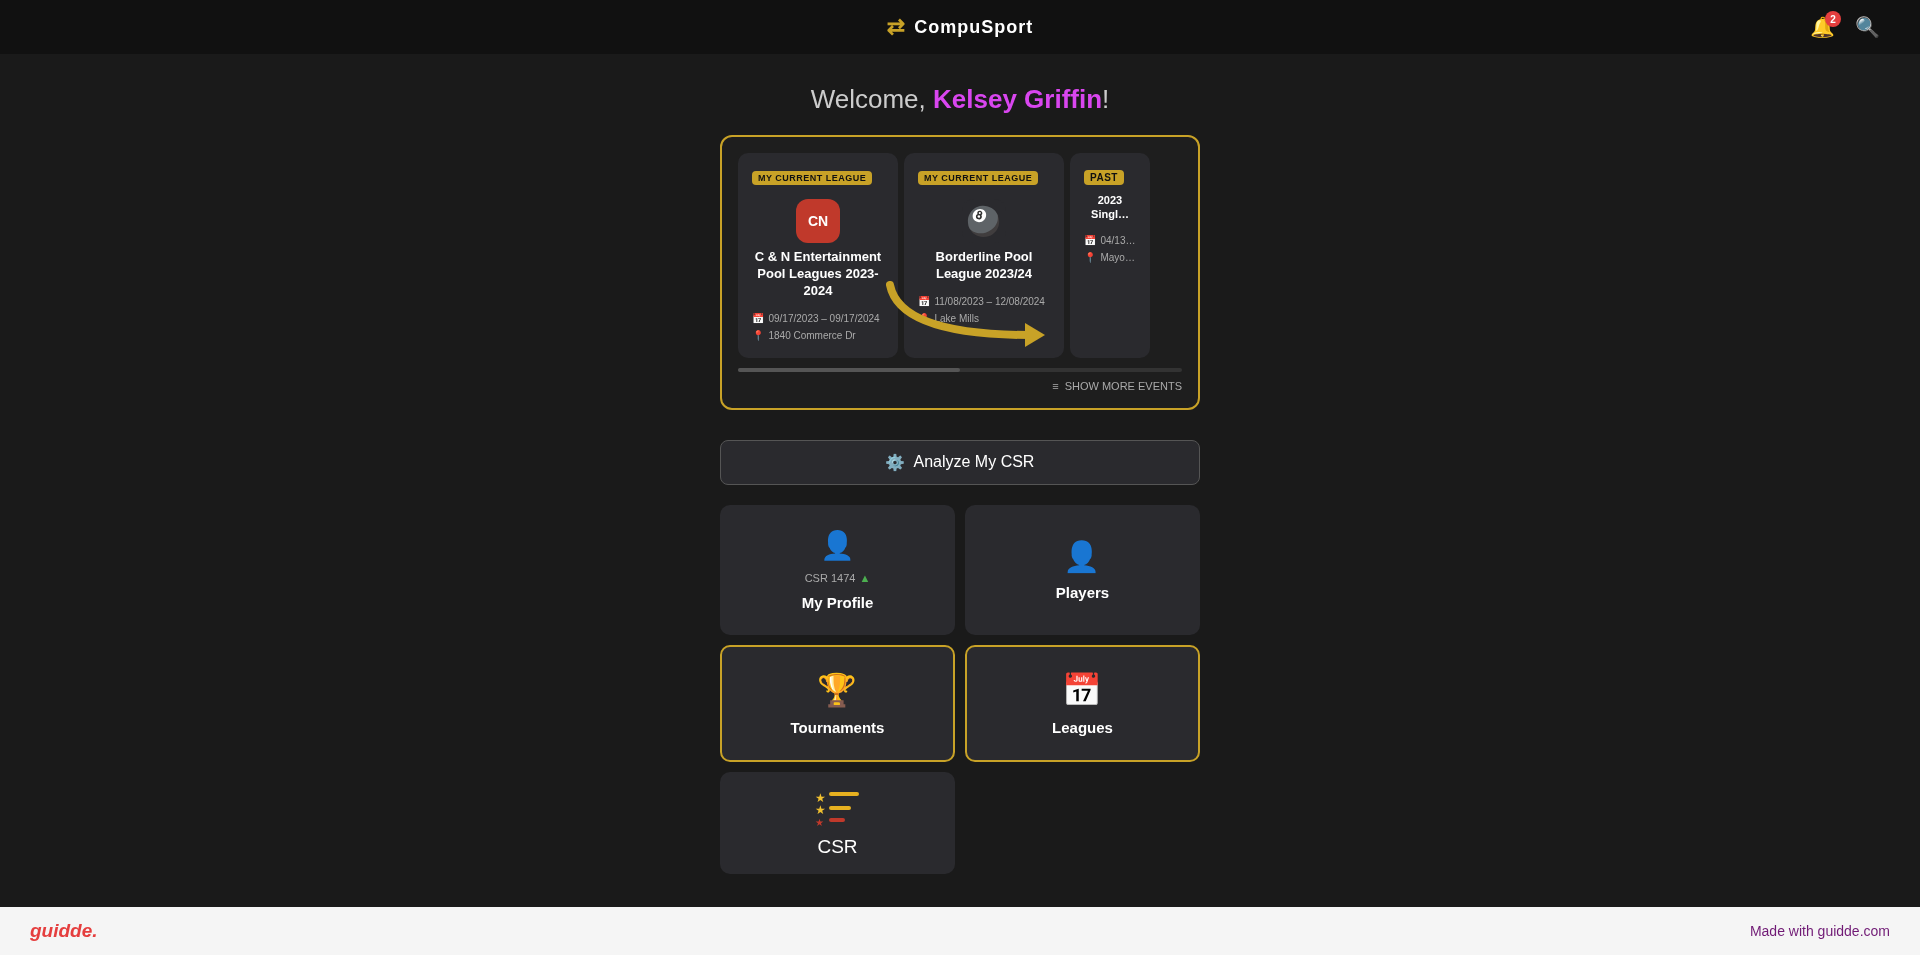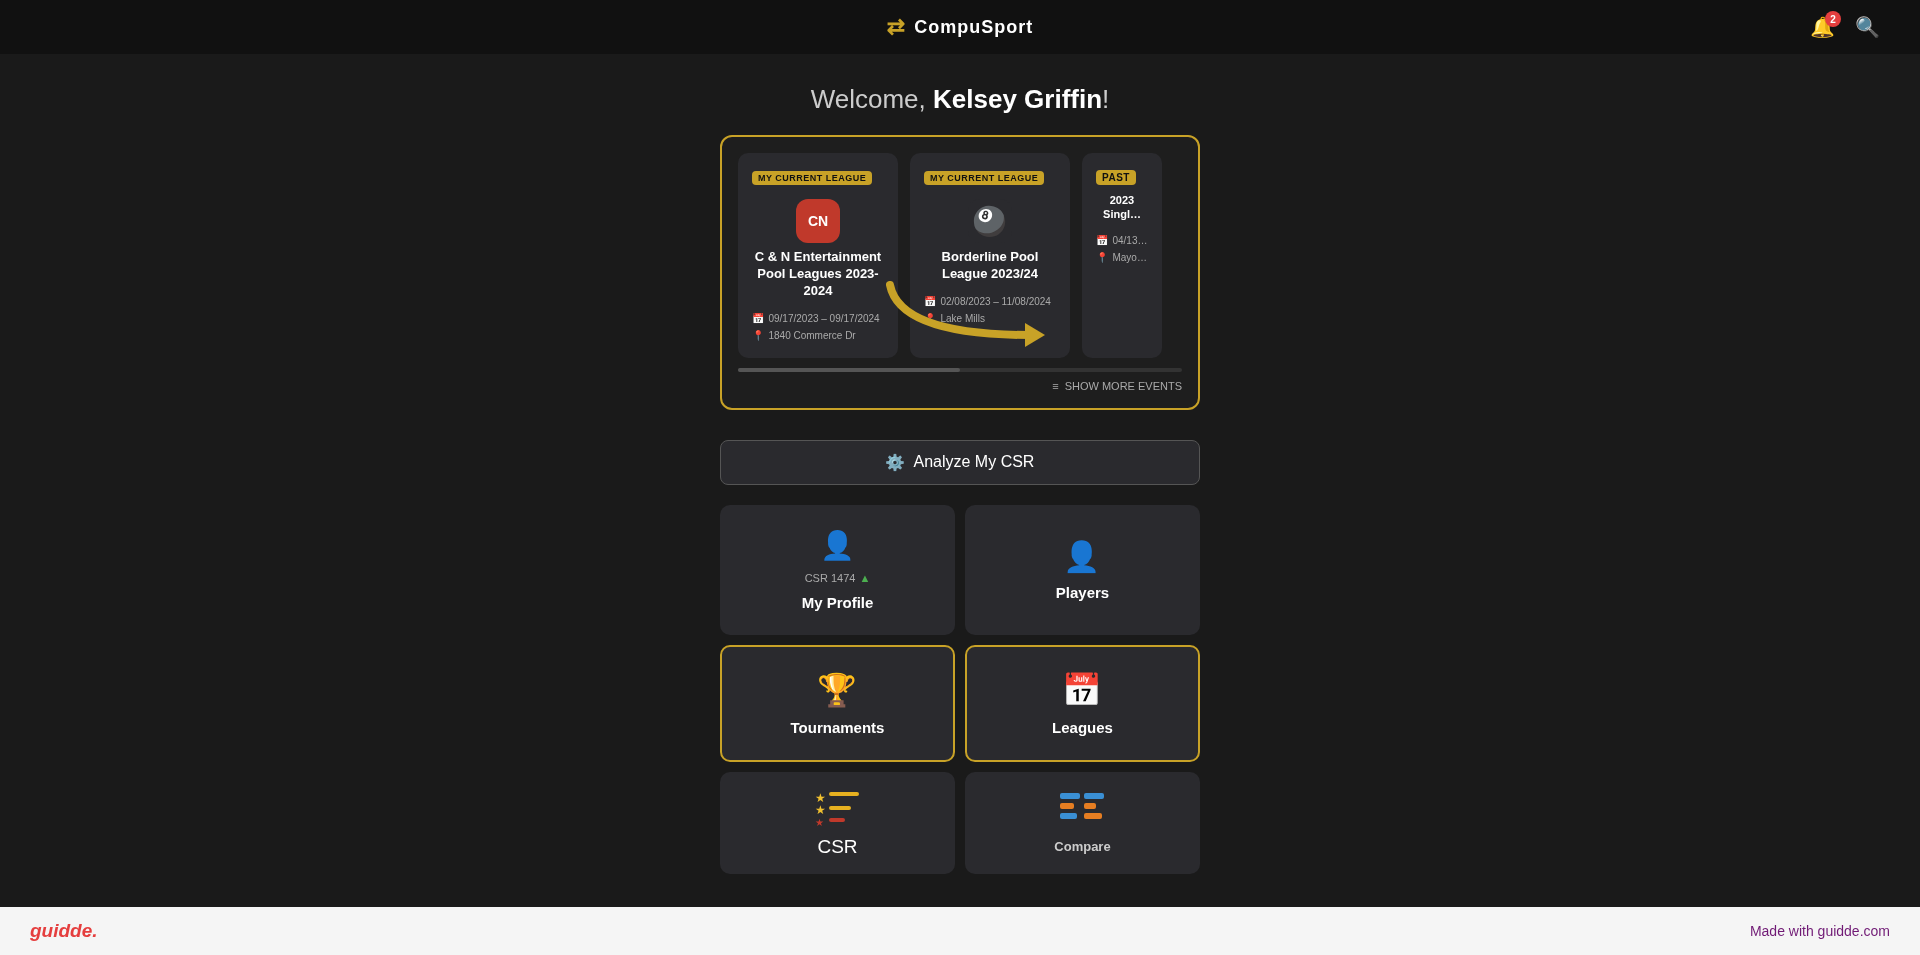--- a/index.html
+++ b/index.html
@@ -85,38 +85,38 @@
     }
 
     
     .welcome-text {
       font-size: 26px;
       color: #ccc;
       margin-bottom: 20px;
       text-align: center;
     }
     .welcome-text strong {
-      color: #ffffff;
+      color: #d946ef;
       font-weight: 700;
       margin-top: 8px;
     }
 
     
     .events-container {
       border: 2px solid #c8a227;
       border-radius: 12px;
       padding: 16px;
       width: 480px;
       background: #1e1e1e;
       margin-bottom: 30px;
       position: relative;
     }
     .events-scroll {
       display: flex;
-      gap: 12px;
+      gap: 6px;
       overflow: hidden;
     }
     .event-card {
       background: #2a2a2e;
       border-radius: 10px;
       padding: 14px;
       min-width: 160px;
       flex: 0 0 160px;
       position: relative;
     }
@@ -378,21 +378,21 @@
           </div>
         </div>
 
         <div class="event-card">
           <div class="event-badge">MY CURRENT LEAGUE</div>
           <div class="event-logo event-logo-fire" style="font-size:28px; display:flex; align-items:center; justify-content:center;">🎱</div>
           <div class="event-title">Borderline Pool League 2023/24</div>
           <div class="event-meta">
             <div class="meta-row">
               <span>📅</span>
-              <span>02/08/2023 – 11/08/2024</span>
+              <span>11/08/2023 – 12/08/2024</span>
             </div>
             <div class="meta-row">
               <span>📍</span>
               <span>Lake Mills</span>
             </div>
           </div>
         </div>
 
         <div class="event-card event-card-partial" style="min-width:80px; flex: 0 0 80px; overflow:hidden;">
           <div class="event-badge" style="font-size:10px;">PAST</div>
@@ -464,33 +464,20 @@
           <rect x="16" y="4" width="30" height="4" rx="2" fill="#e6b020"></rect>
           <text x="2" y="26" font-size="12" fill="#f0c030">★</text>
           <rect x="16" y="18" width="22" height="4" rx="2" fill="#e6b020"></rect>
           <text x="2" y="38" font-size="10" fill="#c0392b">★</text>
           <rect x="16" y="30" width="16" height="4" rx="2" fill="#c0392b"></rect>
         </svg>
       </div>
       <div class="item-label" style="font-size:19px; font-weight:400; color:#ffffff;">CSR</div>
     </div>
 
-    <div class="grid-item-partial">
-      <div>
-        <svg width="50" height="36" viewBox="0 0 50 36">
-          <rect x="2" y="2" width="20" height="6" rx="2" fill="#3a8fd4"></rect>
-          <rect x="2" y="12" width="14" height="6" rx="2" fill="#e67e22"></rect>
-          <rect x="2" y="22" width="17" height="6" rx="2" fill="#3a8fd4"></rect>
-          <rect x="26" y="2" width="20" height="6" rx="2" fill="#3a8fd4"></rect>
-          <rect x="26" y="12" width="12" height="6" rx="2" fill="#e67e22"></rect>
-          <rect x="26" y="22" width="18" height="6" rx="2" fill="#e67e22"></rect>
-        </svg>
-      </div>
-      <div class="item-label" style="font-size:13px; font-weight:600; color:#ccc;">Compare</div>
-    </div>
 
   </div>
 
 </main>
 
 <footer class="footer">
   <div class="footer-logo">
     <span>guidde<span style="color:#e53e3e;">.</span></span>
   </div>
   <div class="footer-text">Made with guidde.com</div>

